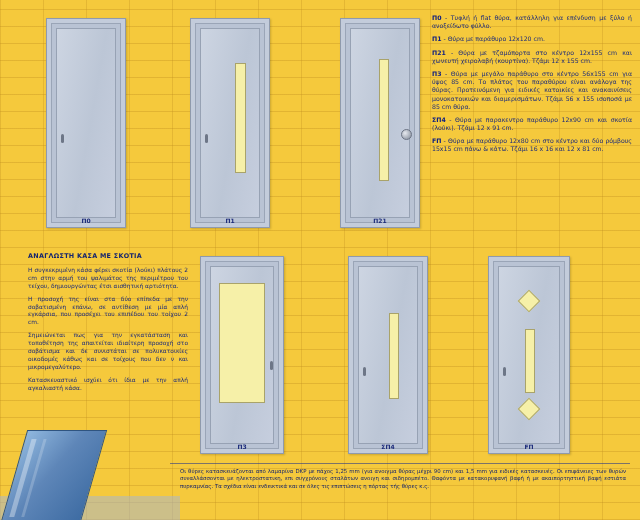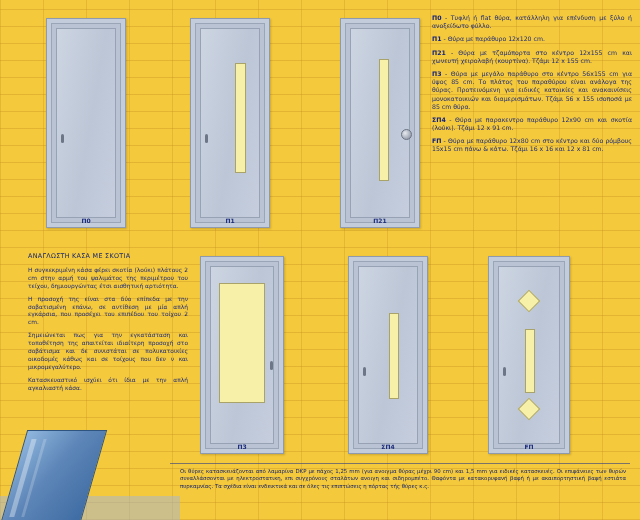--- a/index.html
+++ b/index.html
@@ -30,21 +30,21 @@
   .right-text p{margin:0 0 5px 0;text-align:justify;}
   .code{font-weight:bold;color:#102080;}
 
   
   .left-text{
     position:absolute;left:28px;top:252px;width:160px;
     font-size:5.9px;line-height:1.35;color:#1b2a7a;
   }
   .left-text h3{
     margin:0 0 6px 0;font-size:6.4px;letter-spacing:.3px;
-    color:#15256e;font-weight:normal;
+    color:#15256e;font-weight:bold;
   }
   .left-text p{margin:0 0 5px 0;text-align:justify;}
 
   
   .footer-text{
     position:absolute;left:180px;top:468px;width:446px;
     font-size:5.4px;line-height:1.35;color:#15256e;text-align:justify;
   }
   .footer-text p{margin:0;}
 

